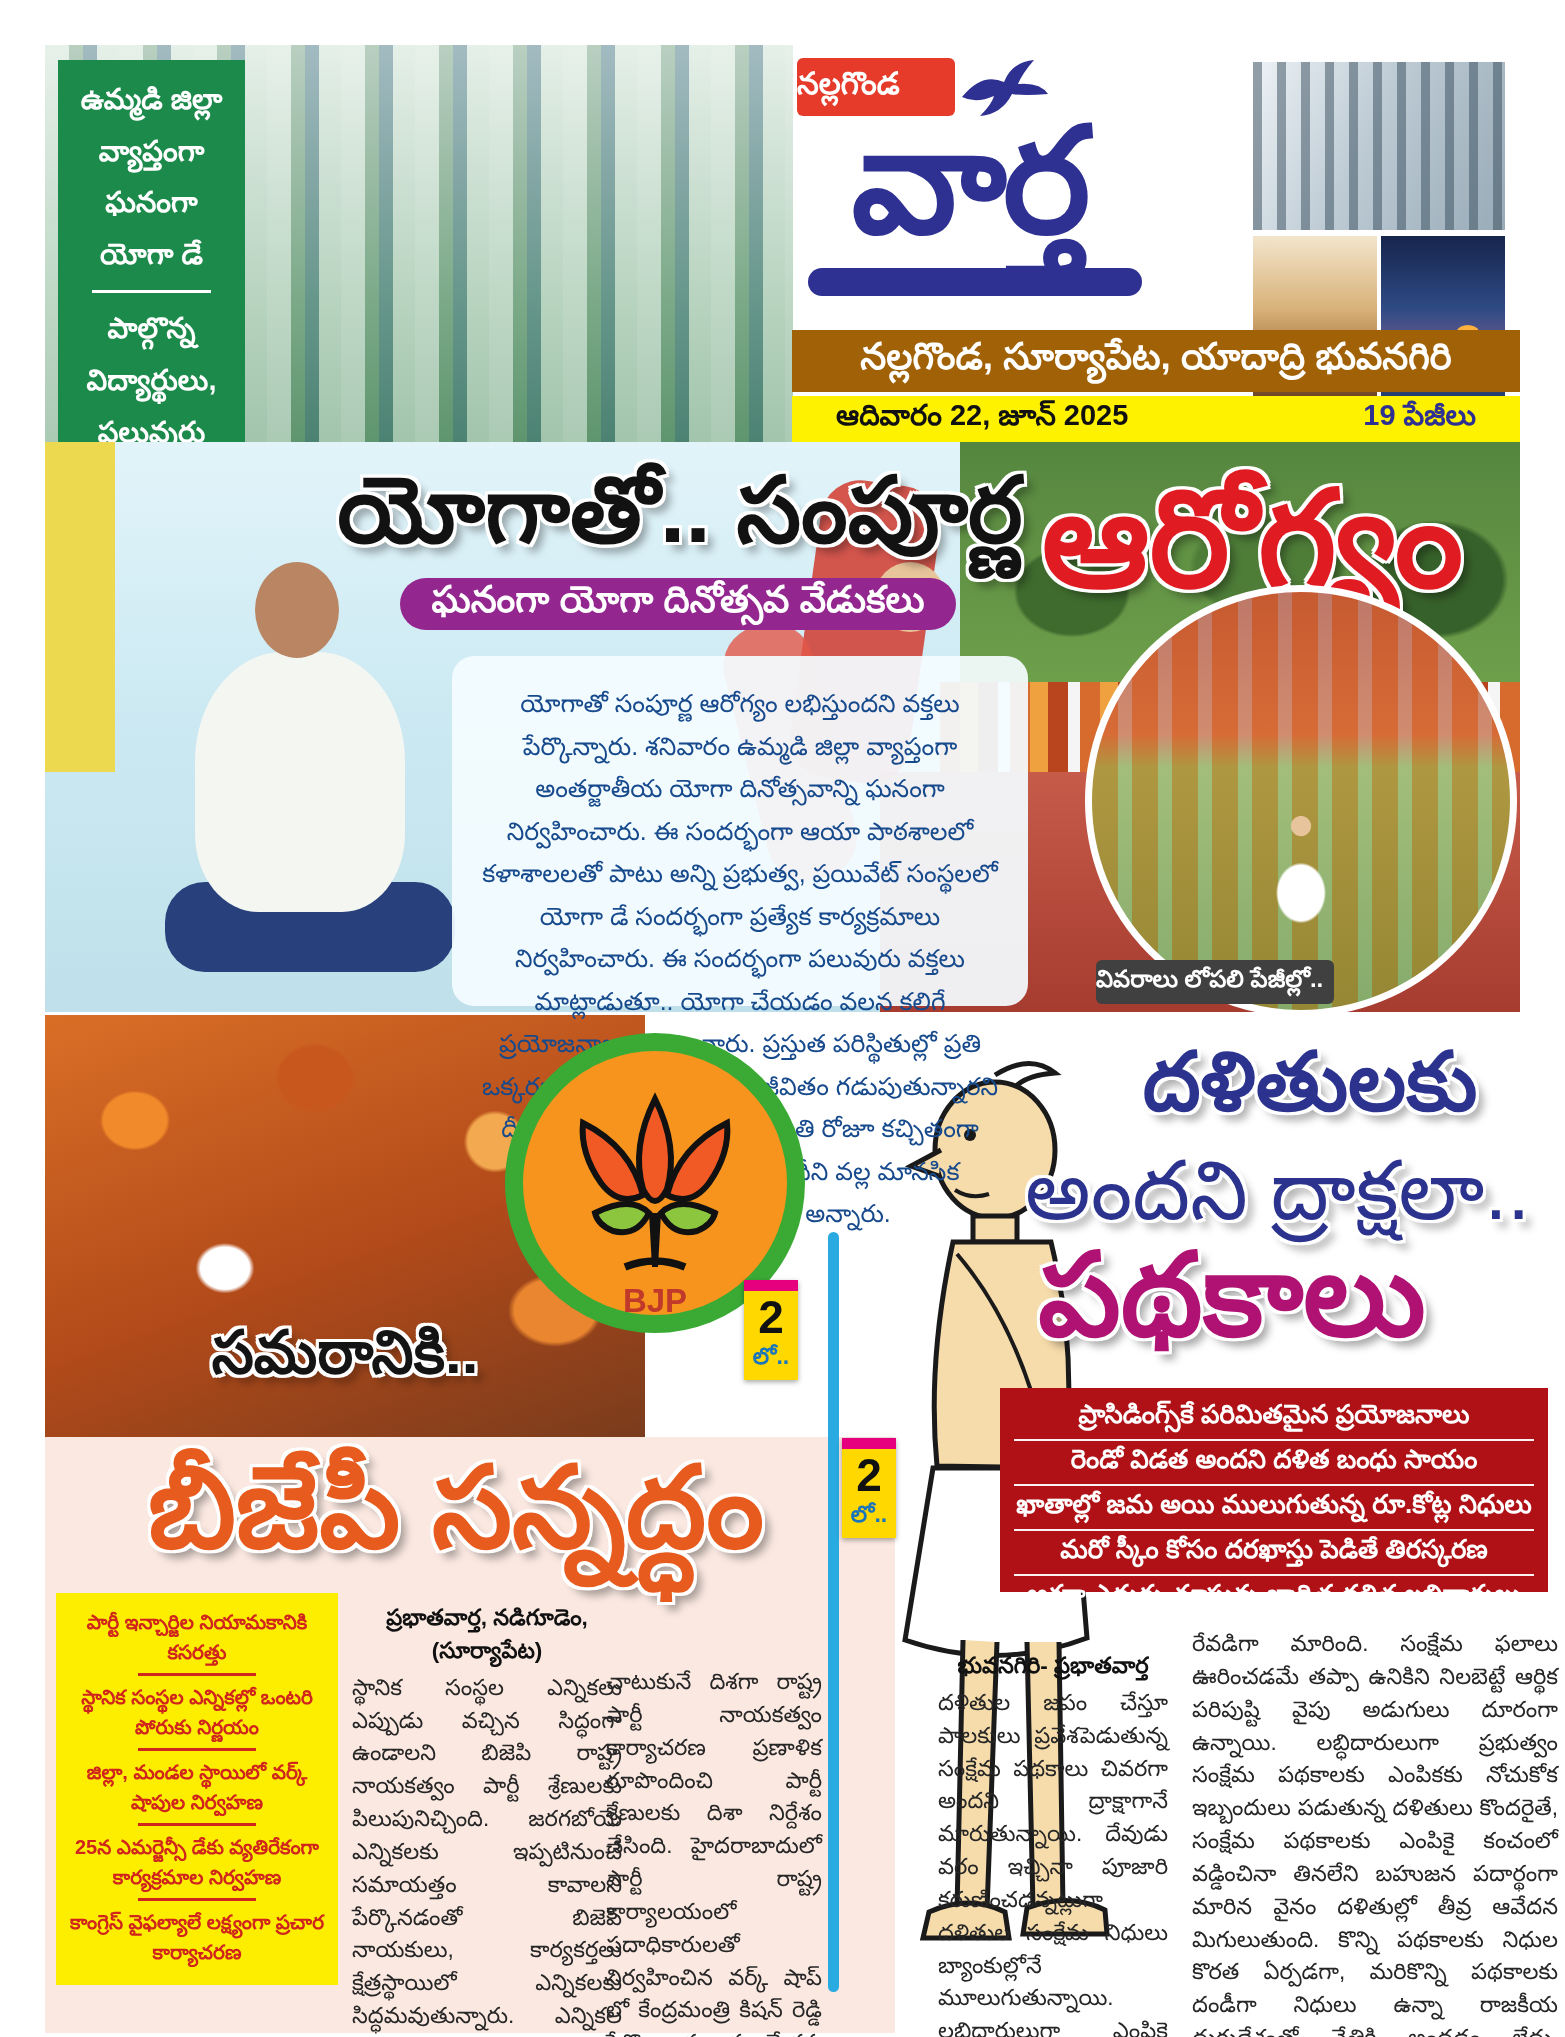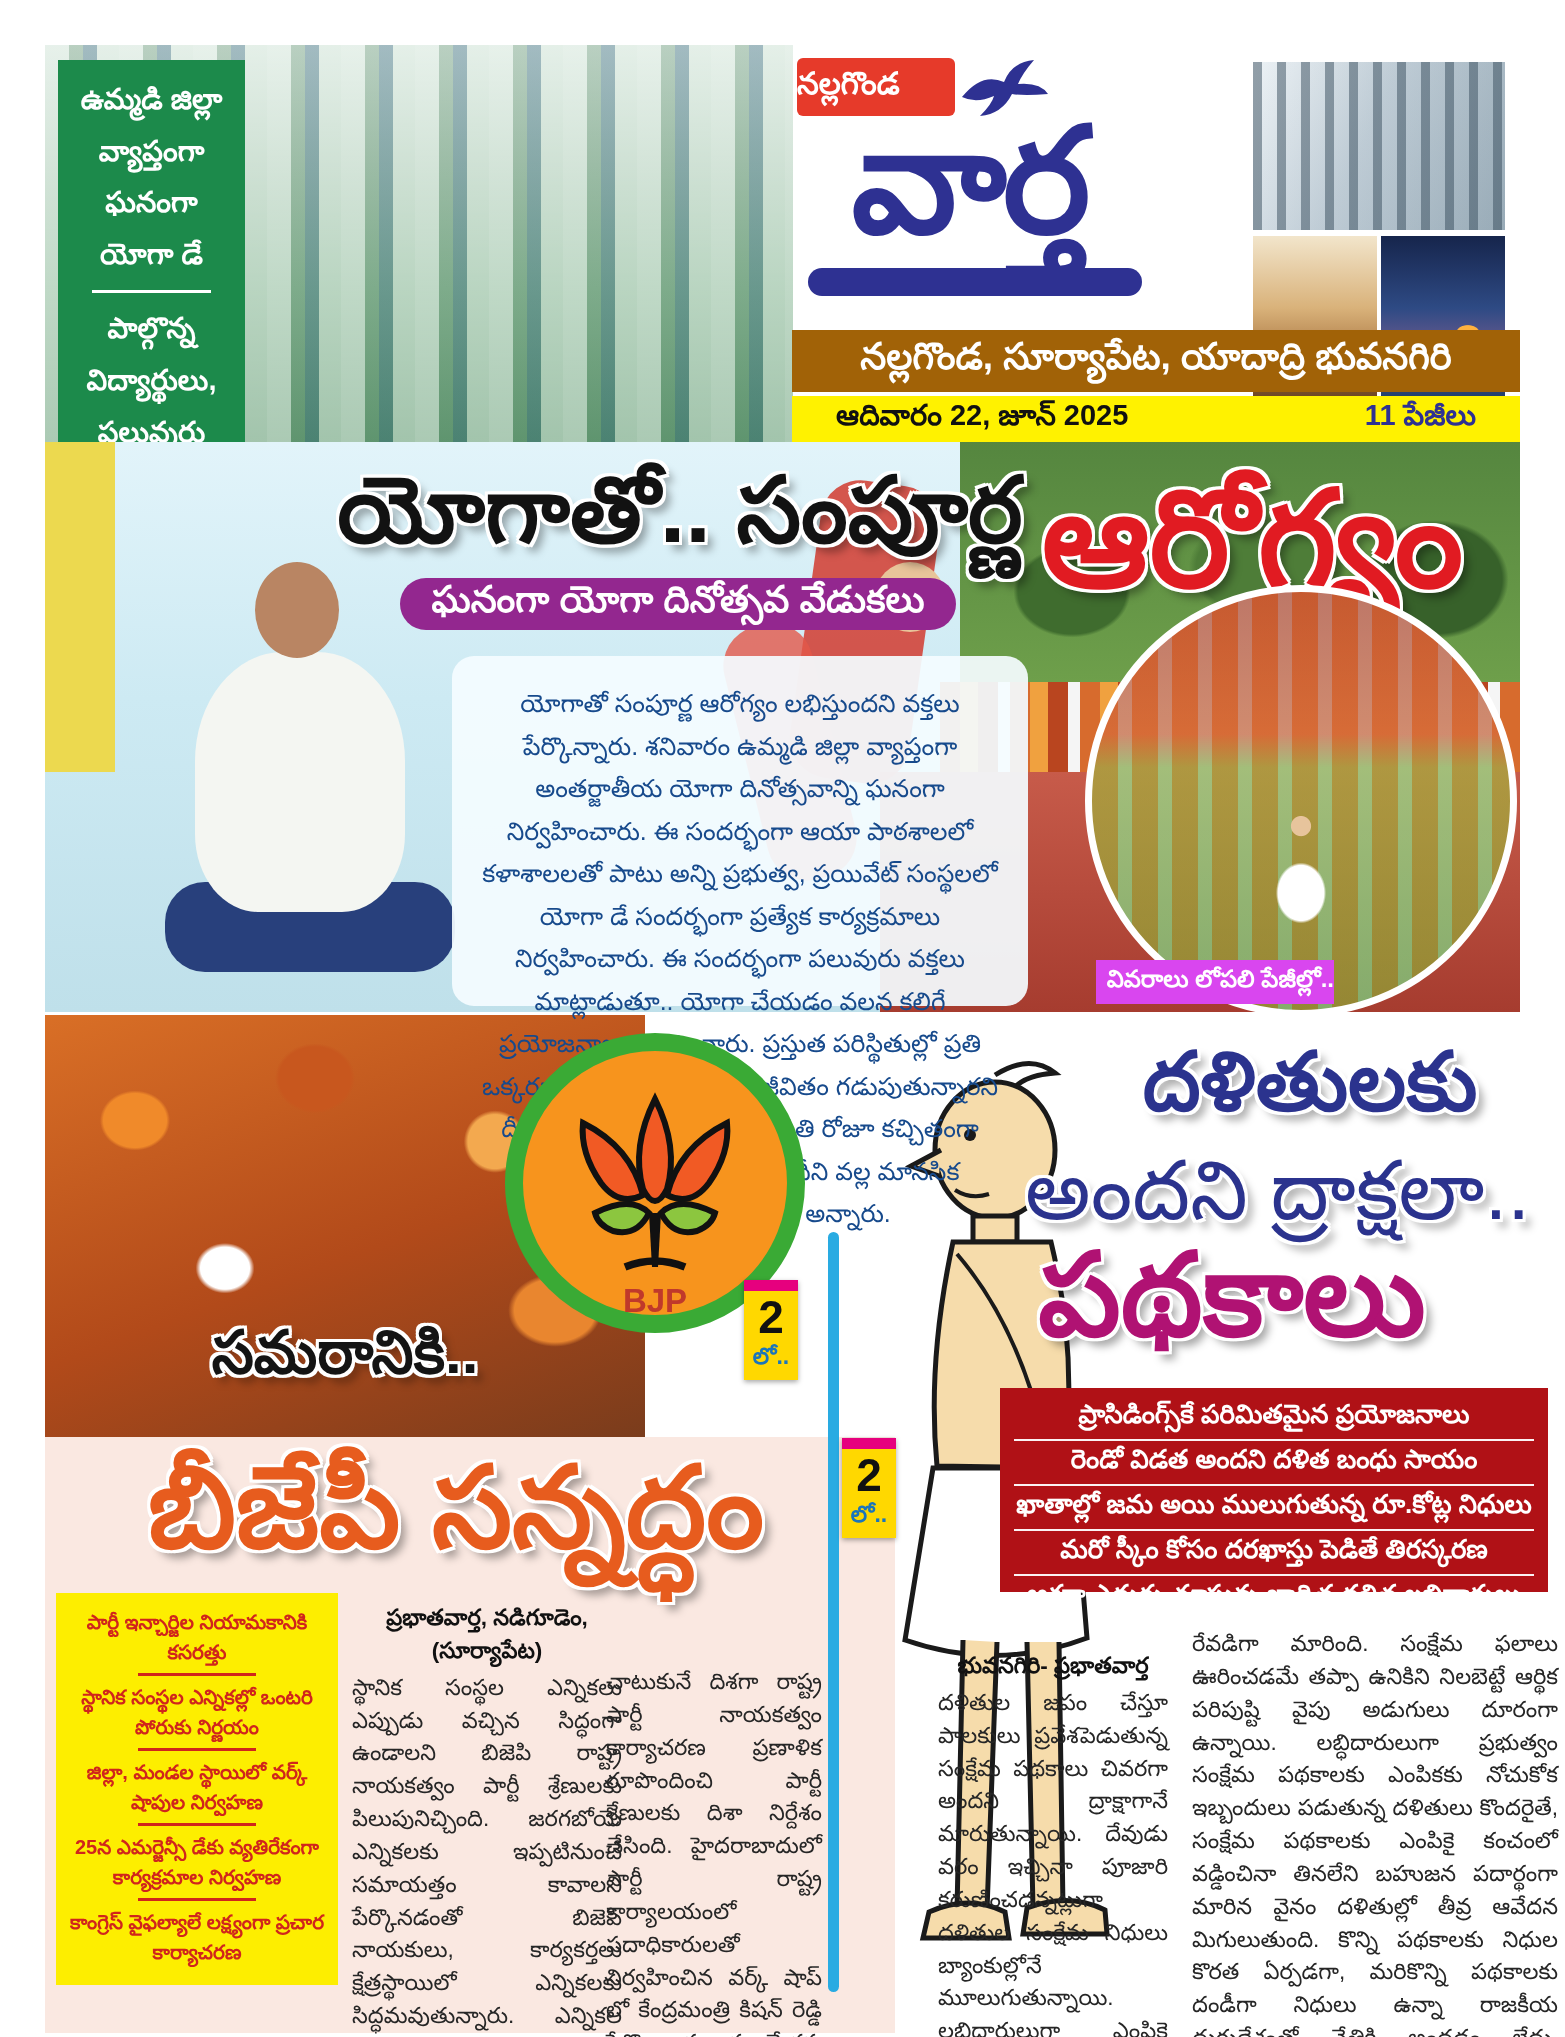--- a/index.html
+++ b/index.html
@@ -66,22 +66,22 @@
     color:#fff;font-weight:bold;font-size:37px;display:flex;align-items:center;justify-content:center;z-index:4;}
   .lead-body{left:452px;top:656px;width:576px;height:350px;background:rgba(244,252,255,.93);
     border-radius:22px;color:#174a8c;font-size:25px;line-height:1.7;text-align:center;
     padding:26px 26px 14px;box-sizing:border-box;z-index:3;}
   .photo-circle{left:1085px;top:585px;width:432px;height:432px;border-radius:50%;border:7px solid #fff;
     box-sizing:border-box;z-index:2;
     background:radial-gradient(38px 46px at 50% 72%,#ffffff 0 60%,transparent 66%),
     radial-gradient(16px 16px at 50% 56%,#e7c49c 0 60%,transparent 66%),
     repeating-linear-gradient(90deg,rgba(255,120,40,.35) 0 26px,rgba(255,255,255,.25) 26px 40px),
     linear-gradient(180deg,#a84a35 0%,#c1653f 34%,#84a84e 42%,#5c8f3a 100%);}
-  .photo-caption{left:1096px;top:960px;width:238px;height:44px;background:#d946ef;color:#fff;
-    font-weight:bold;font-size:24px;display:flex;align-items:center;justify-content:flex-end;z-index:5;}
+  .photo-caption{left:1096px;top:960px;width:238px;height:44px;background:#404040;color:#fff;
+    font-weight:bold;font-size:24px;display:flex;align-items:center;justify-content:flex-start;z-index:5;border-radius:6px;}
 
   
   .photo-crowd{left:45px;top:1015px;width:600px;height:422px;
     background:radial-gradient(70px 60px at 15% 25%,#f08a2a 0 45%,transparent 50%),
     radial-gradient(80px 70px at 45% 15%,#c8571e 0 45%,transparent 50%),
     radial-gradient(60px 60px at 75% 30%,#f3a94f 0 45%,transparent 52%),
     radial-gradient(70px 60px at 30% 60%,#ffffff 0 35%,transparent 42%),
     radial-gradient(90px 70px at 85% 70%,#e9862f 0 45%,transparent 52%),
     linear-gradient(160deg,#d96f26 0%,#b24a1a 55%,#7a3c1c 100%);}
   .bjp-logo{left:505px;top:1033px;width:300px;height:300px;z-index:3;}
@@ -140,21 +140,21 @@
   <div class="abs mast-title">వార్త</div>
   <div class="abs mast-underline"></div>
   <div class="abs photo-dam"></div>
   <div class="abs photo-temple"></div>
   <div class="abs photo-city"></div>
   <div class="abs region-banner">
     <span>నల్లగొండ, సూర్యాపేట, యాదాద్రి భువనగిరి</span>
   </div>
   <div class="abs date-strip">
     <span class="d">ఆదివారం 22, జూన్ 2025</span>
-    <span class="p">11 పేజీలు</span>
+    <span class="p">19 పేజీలు</span>
   </div>
 
   <div class="abs photo-main">
     <div class="abs pm-left"></div>
     <div class="abs pm-trees"></div>
     <div class="abs pm-crowd"></div>
     <div class="abs pm-carpet"></div>
     <div class="abs pm-woman-legs"></div>
     <div class="abs pm-woman-body"></div>
     <div class="abs pm-woman-head"></div>

